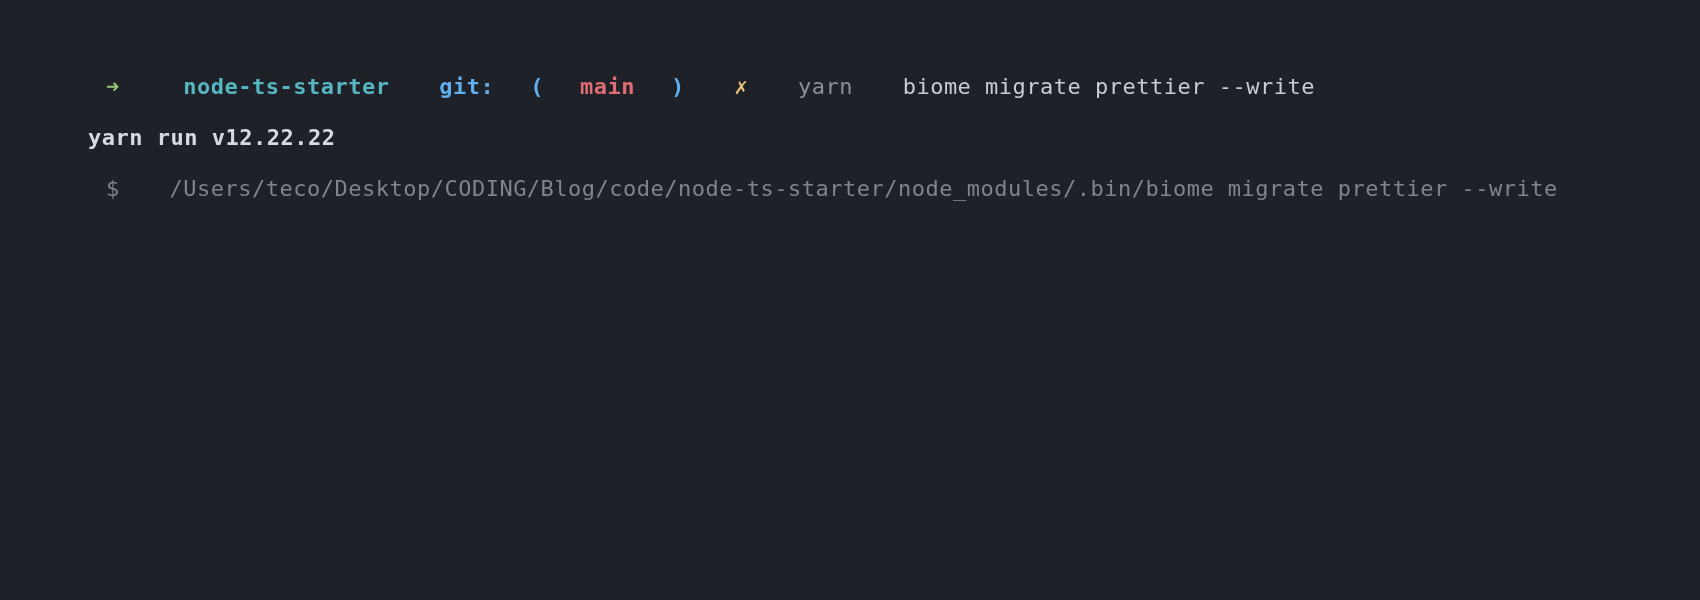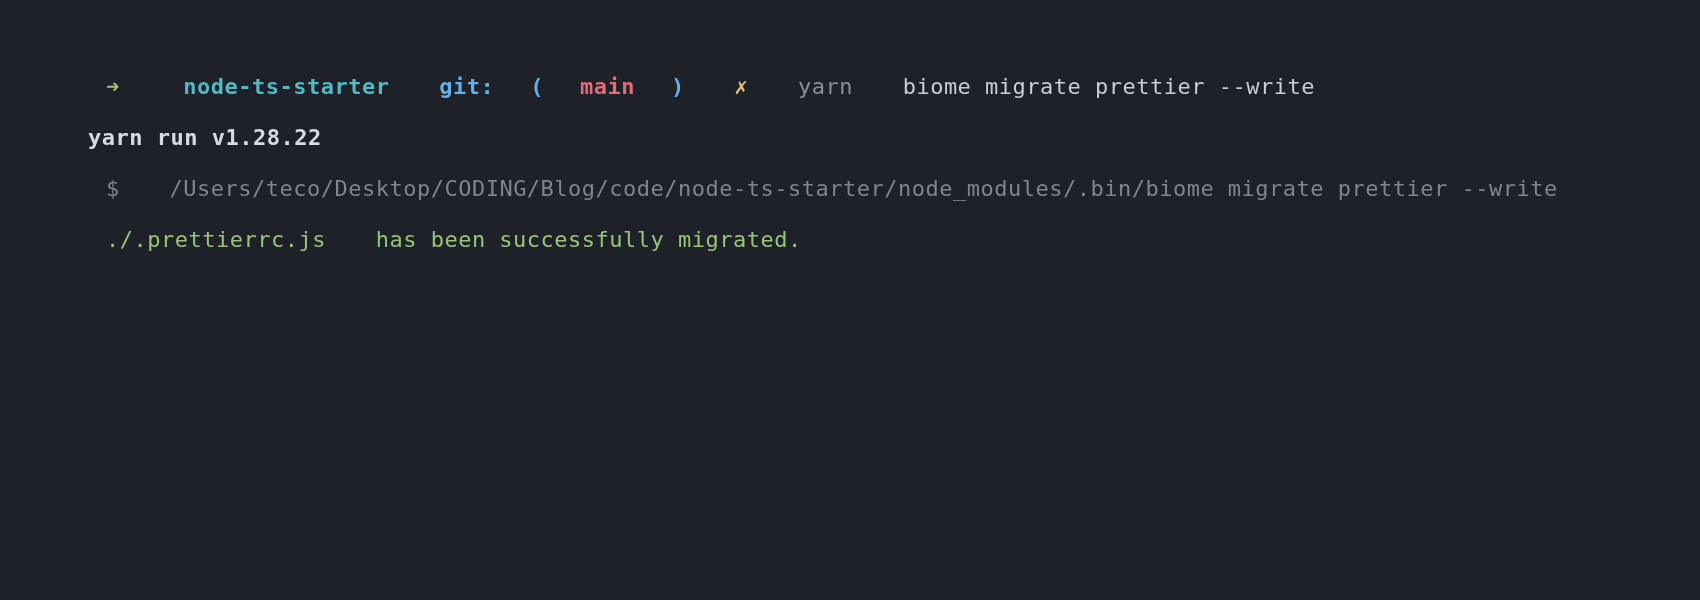--- a/index.html
+++ b/index.html
@@ -43,16 +43,15 @@
       background-color: #abb2bf;
       vertical-align: text-bottom;
       margin-bottom: 2px;
     }
   </style>
 </head>
 <body>
 
 <div class="terminal">
   <div class="line"><span class="arrow">➜</span>  <span class="dir">node-ts-starter</span> <span class="git-label">git:</span><span class="paren">(</span><span class="branch">main</span><span class="paren">)</span> <span class="dirty">✗</span> <span class="cmd-first">yarn</span> <span class="cmd-rest">biome migrate prettier --write</span></div>
-  <div class="line bold-white">yarn run v1.28.22</div>
+  <div class="line bold-white">yarn run v12.22.22</div>
   <div class="line gray"><span>$ </span><span>/Users/teco/Desktop/CODING/Blog/code/node-ts-starter/node_modules/.bin/biome migrate prettier --write</span></div>
-  <div class="line"><span class="green-file">./.prettierrc.js</span><span class="green-text"> has been successfully migrated.</span></div>
 </div>
 
 </body></html>

